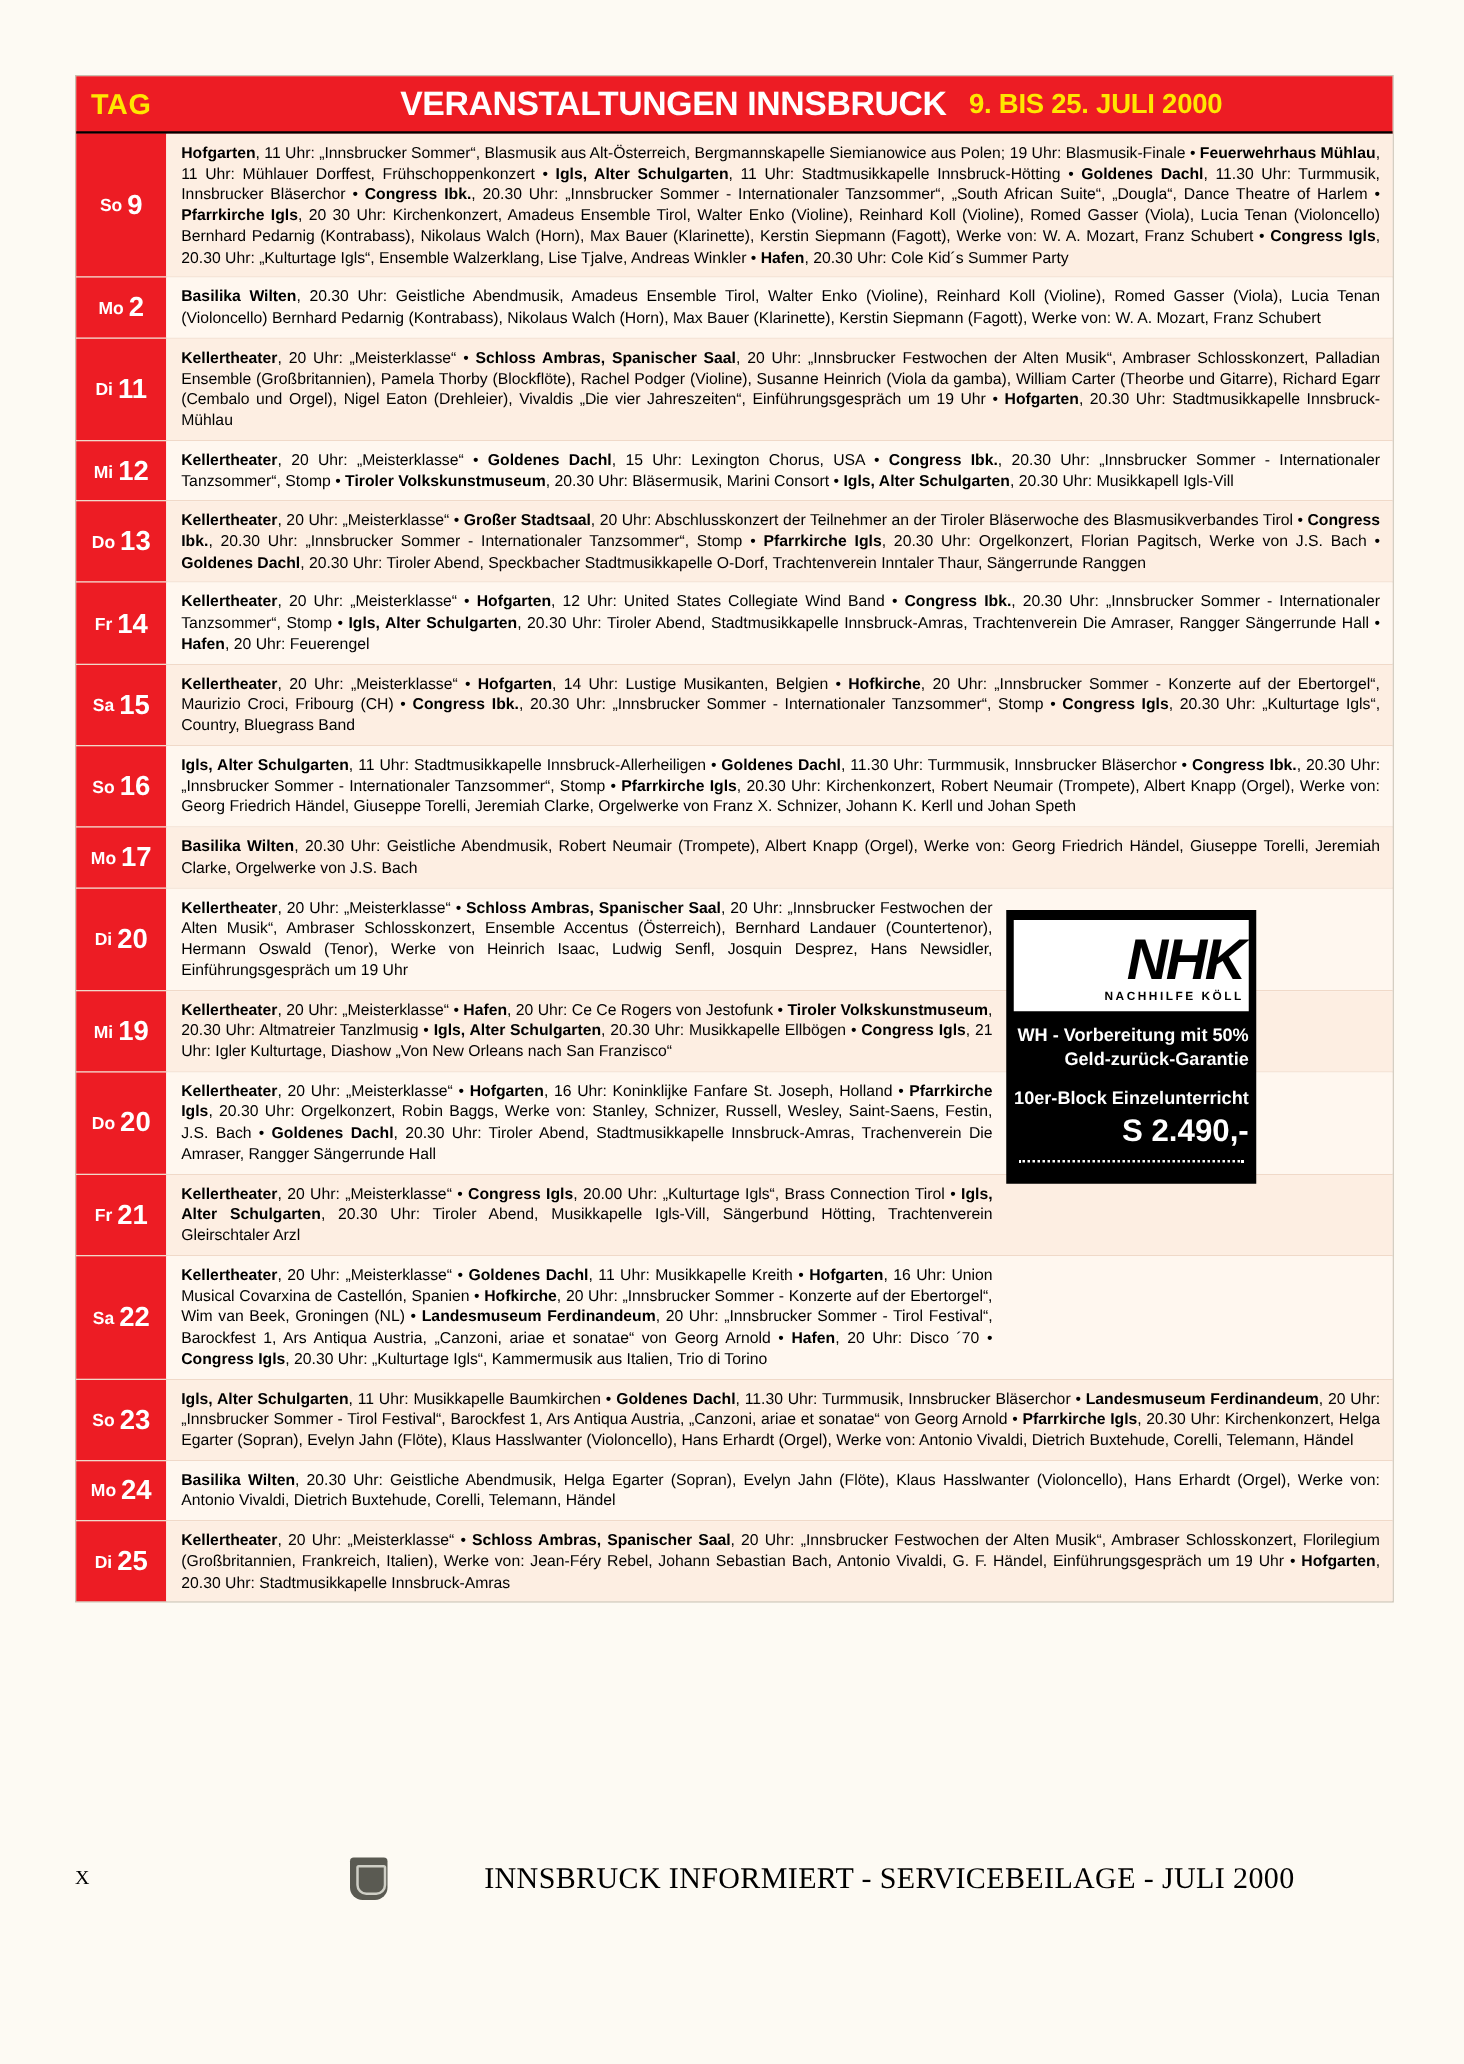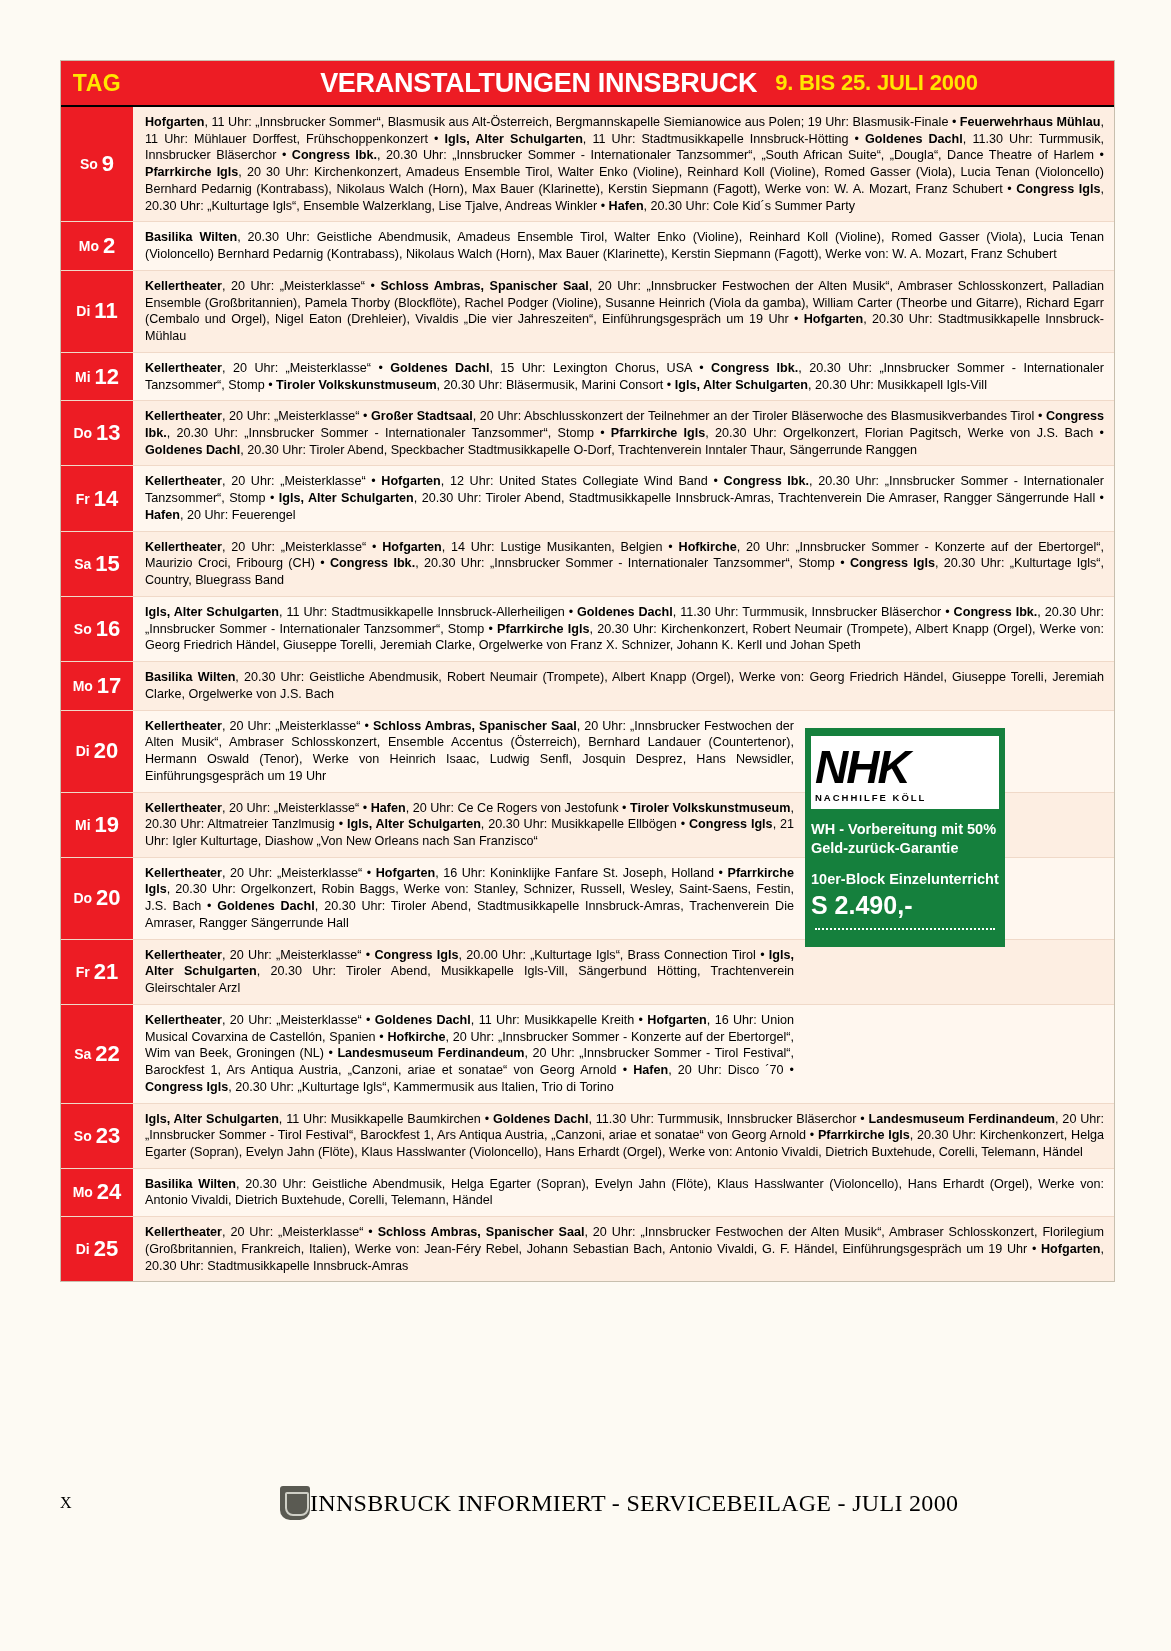--- a/index.html
+++ b/index.html
@@ -72,23 +72,23 @@
     text-align:justify;
   }
   .row.even .content{ background:#fdeee2; }
   .row.odd  .content{ background:#fff7ef; }
   .content b{ font-weight:bold; }
   .ad{
     position:absolute;
     left:805px;
     top:728px;
     width:200px;
-    background:#15803d;
+    background:#000000;
     color:#fff;
-    text-align:left;
+    text-align:right;
     padding:8px 6px 10px 6px;
     box-sizing:border-box;
     z-index:5;
   }
   .ad .logo{
     background:#fff; color:#000;
     font-weight:bold; font-size:46px; letter-spacing:-2px;
     line-height:1;
     padding:8px 4px 2px 4px;
     font-style:italic;
@@ -114,21 +114,21 @@
     width:30px; height:34px; margin-left:160px;
     background:#5a5a52;
     border-radius:3px 3px 10px 10px;
     position:relative;
   }
   .footer .crest:after{
     content:""; position:absolute; left:5px; top:6px; width:20px; height:20px;
     border:2px solid #cfcfc6; border-radius:2px 2px 8px 8px;
   }
   .footer .ftext{
-    flex:1; text-align:left;
+    flex:1; text-align:center;
     font-family:"Liberation Serif", serif;
     font-size:24px; letter-spacing:0.3px;
   }
 </style>
 </head>
 <body>
 
 <div class="page">
 
   <div class="sheet">

